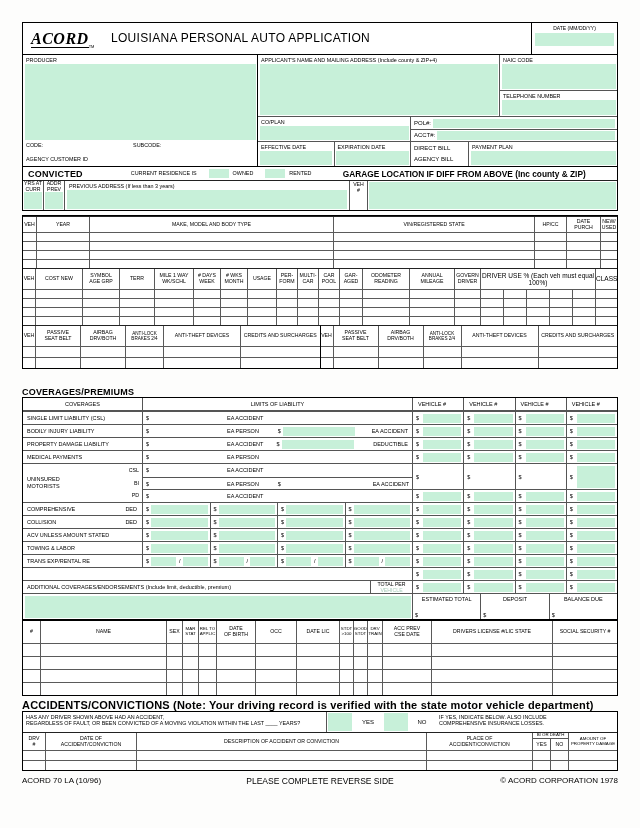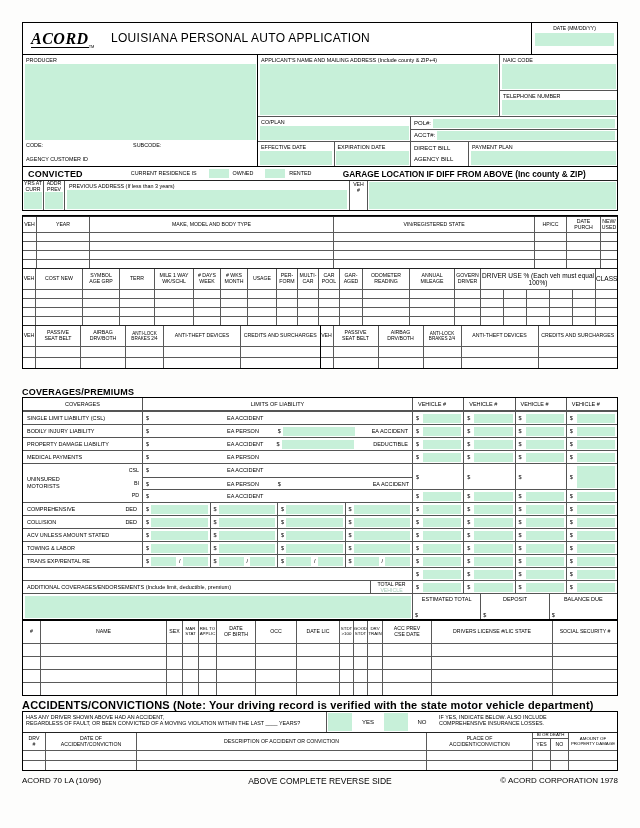--- a/index.html
+++ b/index.html
@@ -948,17 +948,17 @@
         <i class="gc"></i>
         <i class="gc"></i>
         <i class="gc"></i>
         <i class="gc"></i>
         <i class="gc"></i>
     </div>
   </div>
 
   <div class="footer fr">
     <span>ACORD 70 LA (10/96)</span>
-    <span class="f-center">ABOVE COMPLETE REVERSE SIDE</span>
+    <span class="f-center">PLEASE COMPLETE REVERSE SIDE</span>
     <span class="f-right">© ACORD CORPORATION 1978</span>
   </div>
 
 </div>
 
 </body></html>

